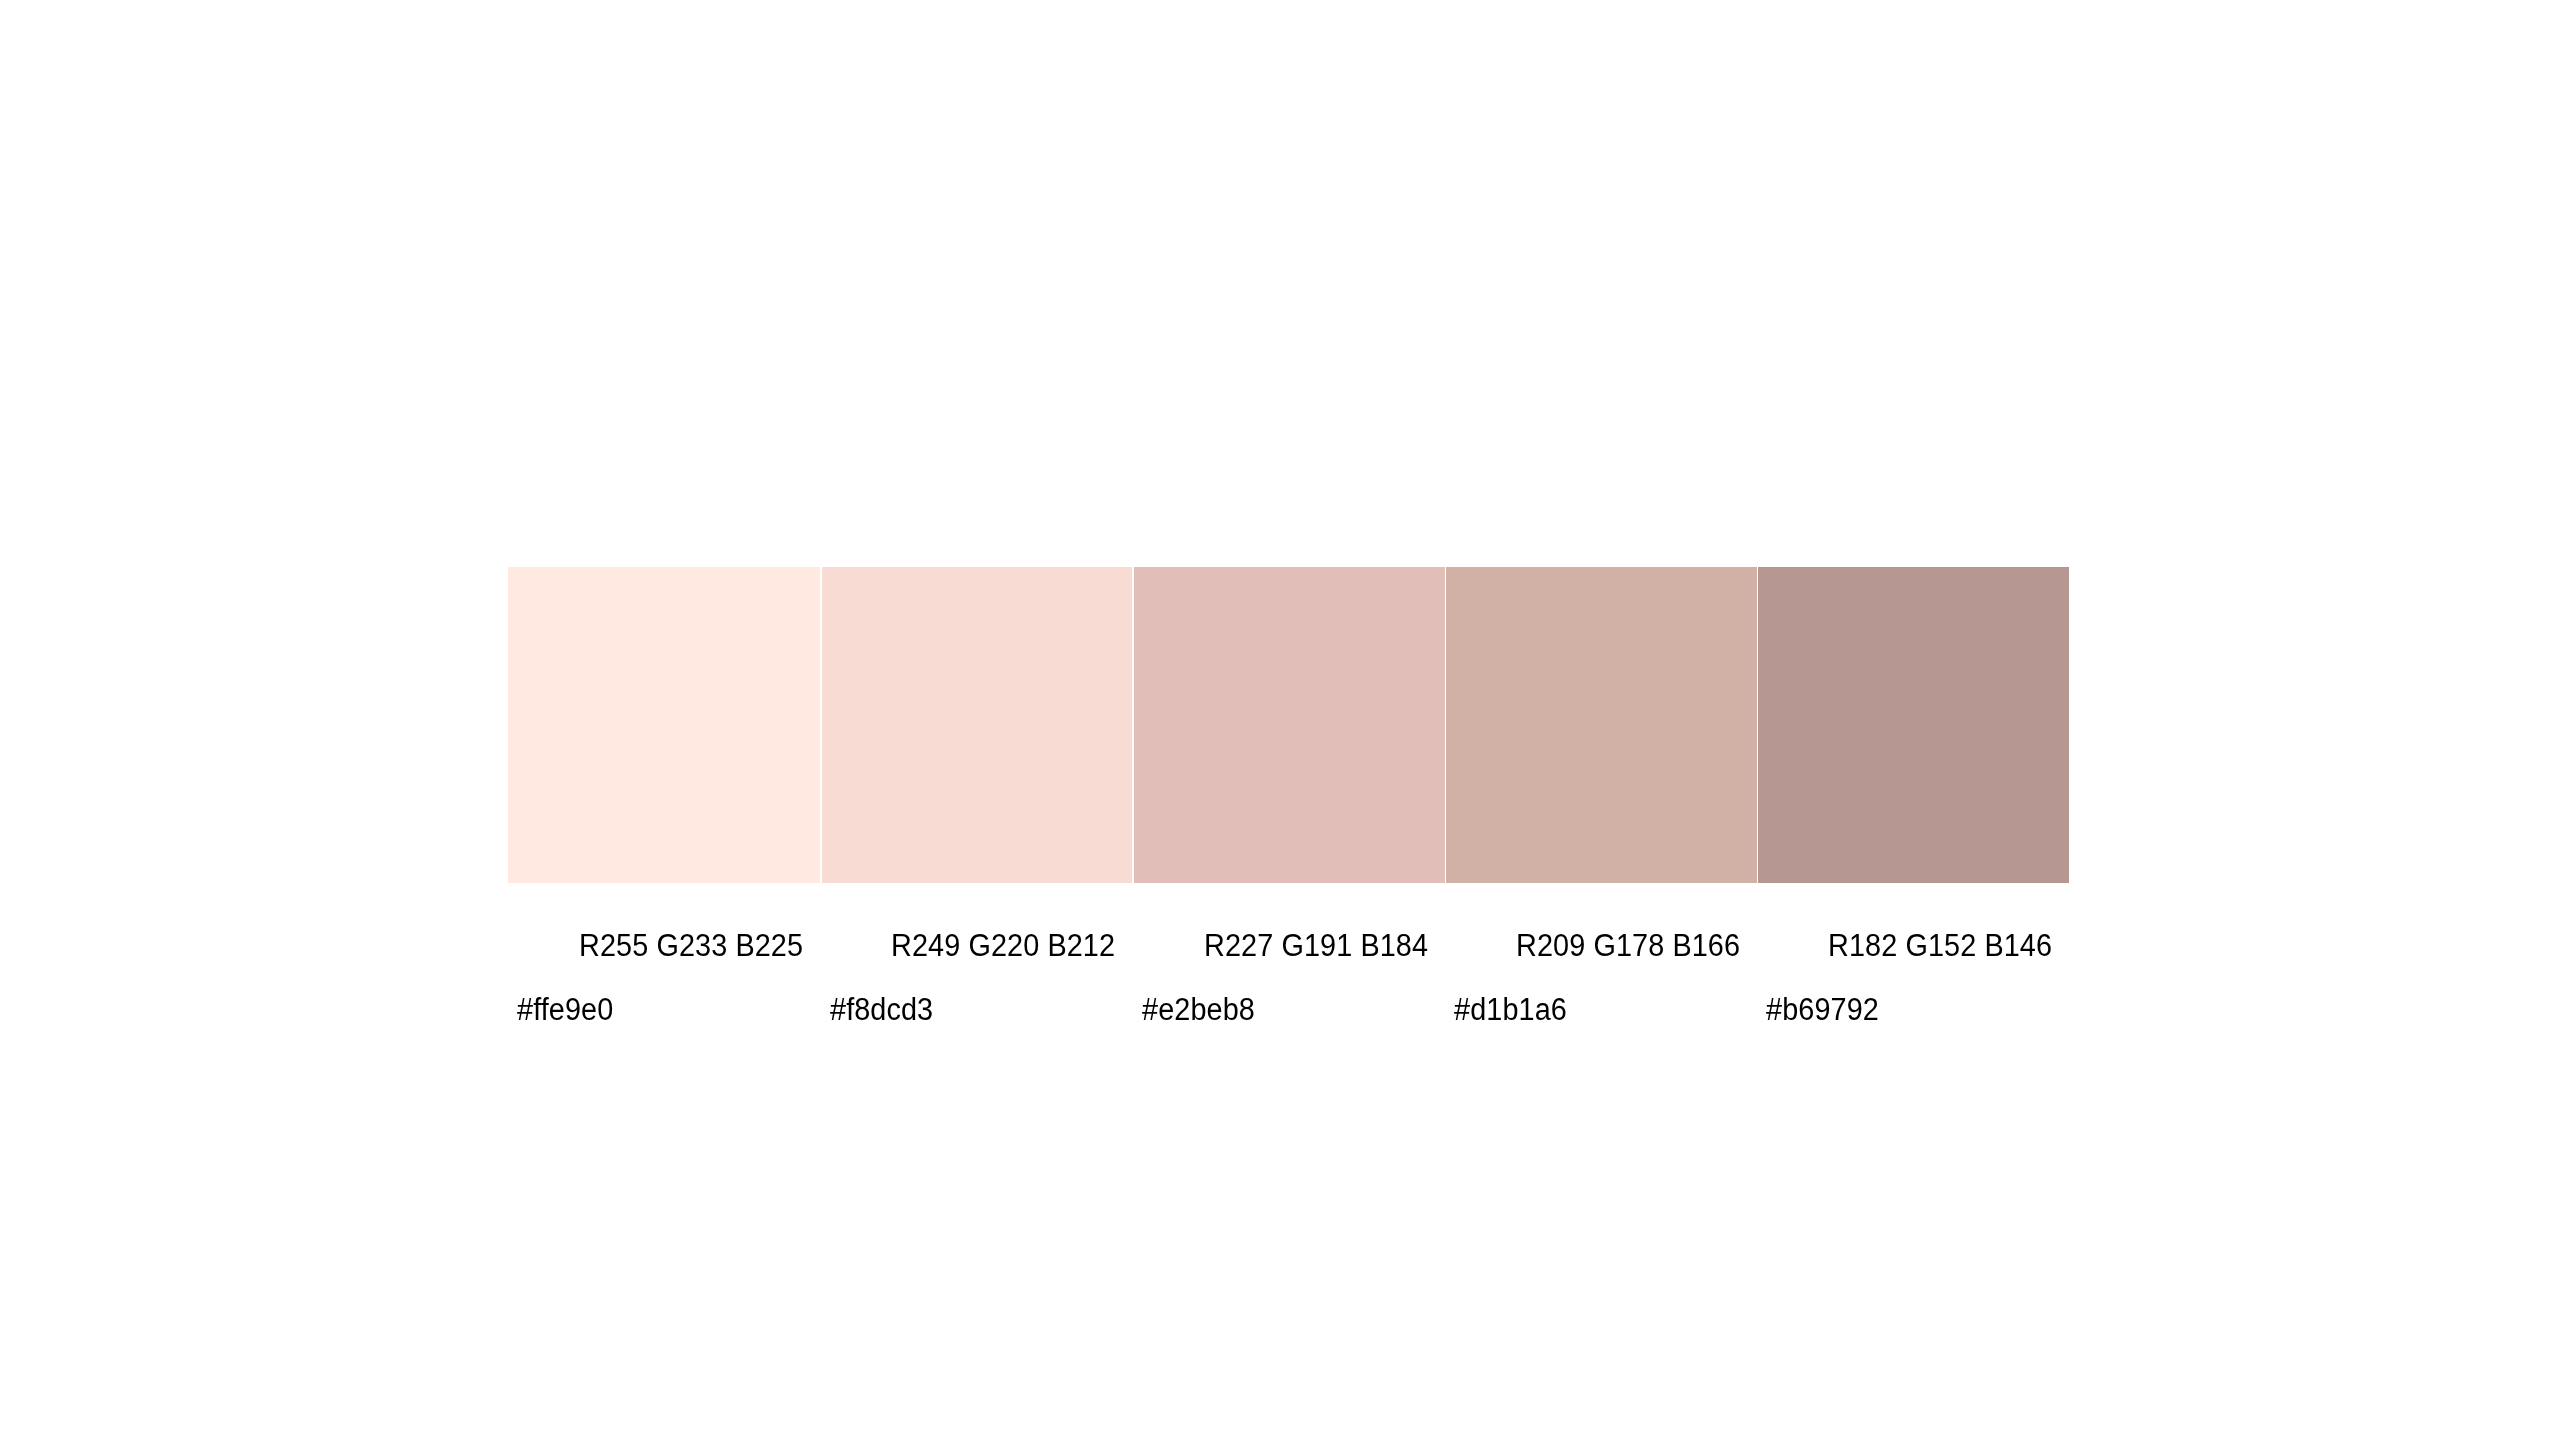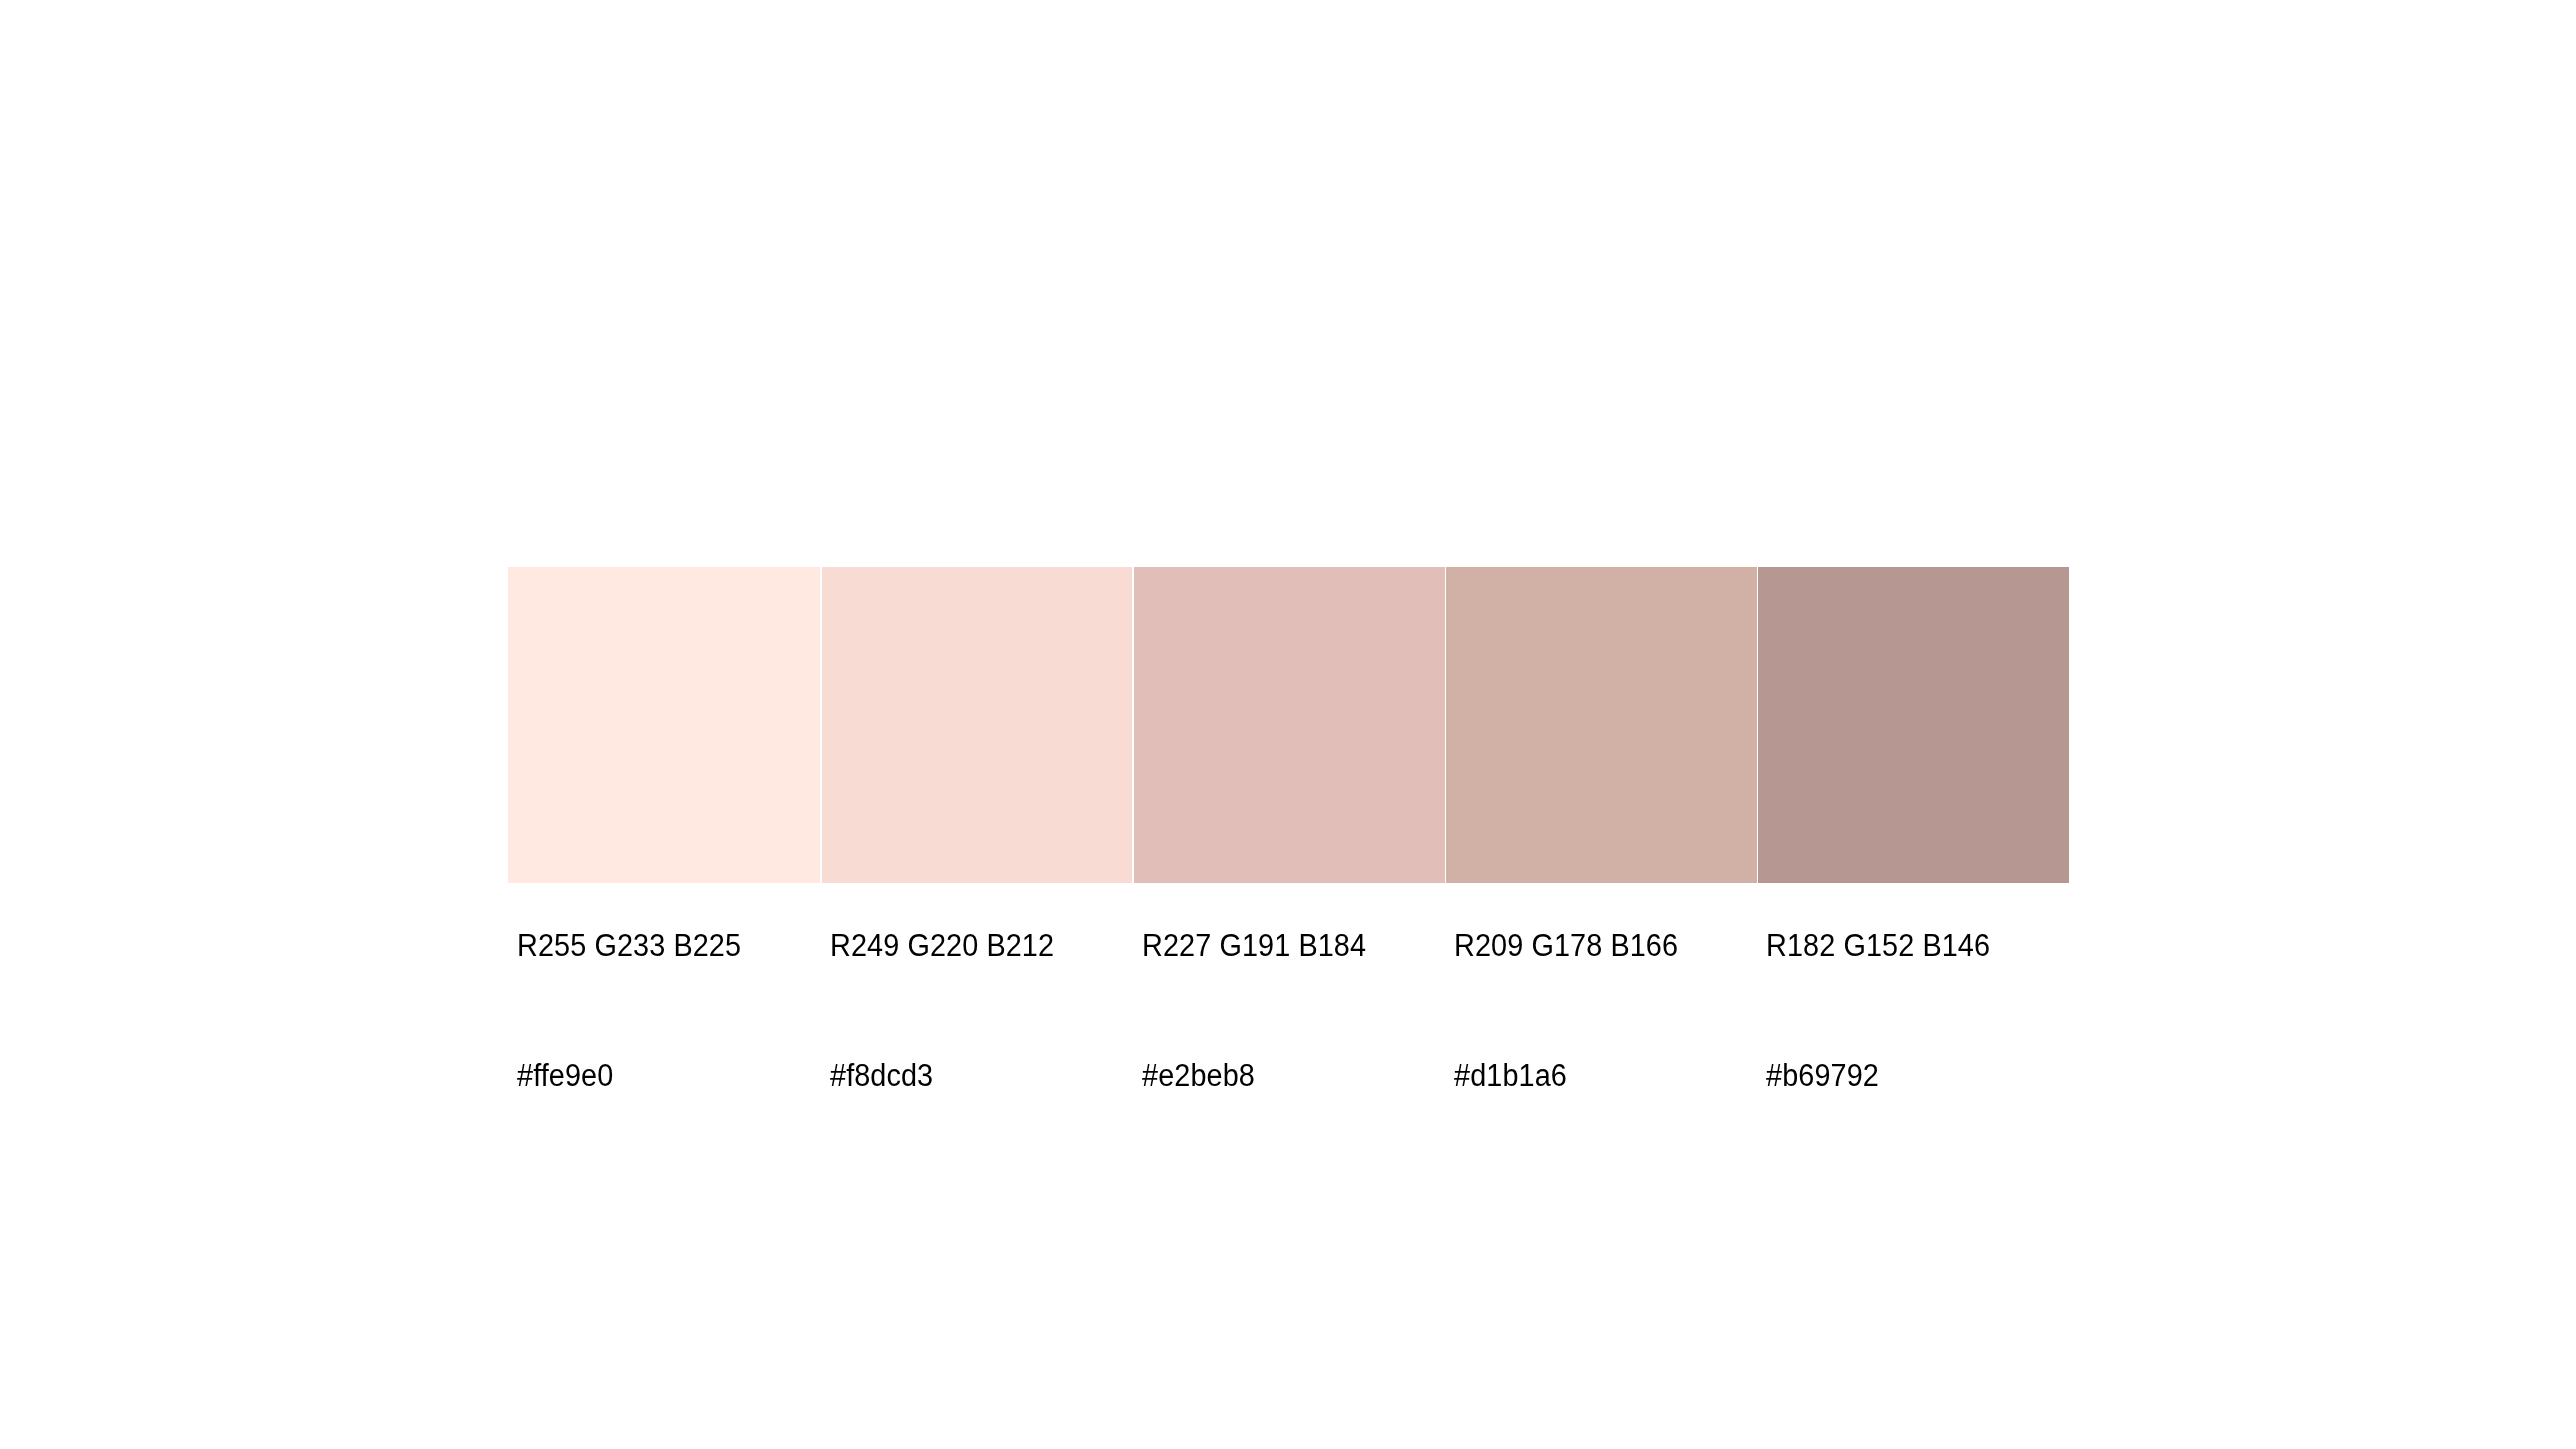--- a/index.html
+++ b/index.html
@@ -45,22 +45,22 @@
 
   
   #labels-rgb,
   #labels-hex {
     position: absolute;
     left: 508px;
     width: 1561px;
     display: flex;
     flex-direction: row;
   }
-  #labels-rgb { top: 928px; }
-  #labels-hex { top: 1058px; }
+  #labels-rgb { top: 928px; text-align: right; }
+  #labels-hex { top: 992px; }
 
   .label-col {
     flex: 1 1 0;
     padding-left: 9.4px;
     box-sizing: border-box;
   }
 
   .rgb-text,
   .hex-text {
     color: #000000;

